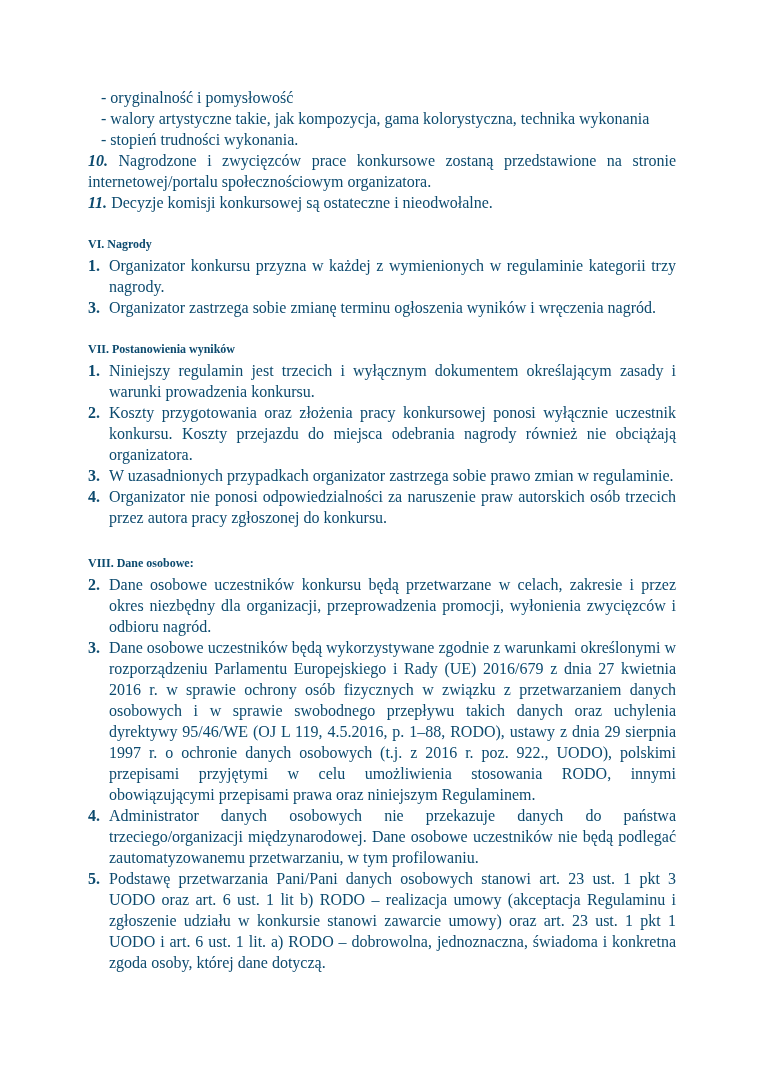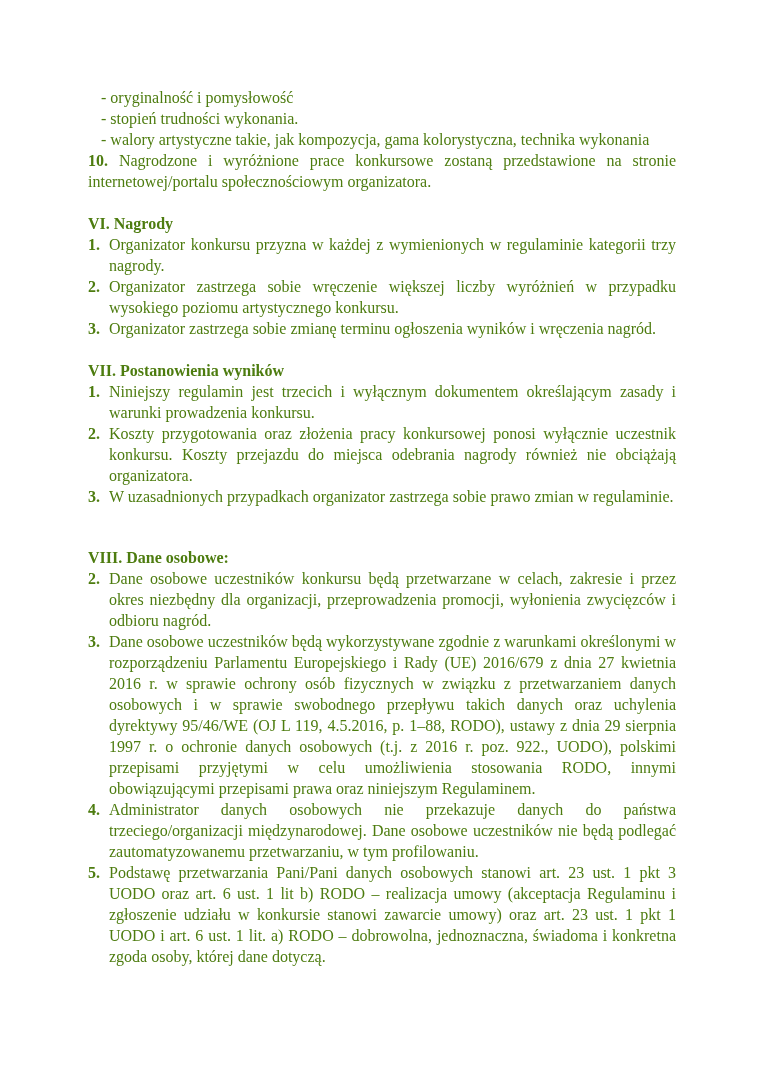--- a/index.html
+++ b/index.html
@@ -5,21 +5,21 @@
   html, body {
     margin: 0;
     padding: 0;
     background: #ffffff;
   }
   .page {
     position: relative;
     width: 691px;
     height: 1080px;
     background: #ffffff;
-    color: #4d7c0f;
+    color: #0c4a6e;
     font-family: "Liberation Serif", "DejaVu Serif", serif;
     overflow: hidden;
   }
   .doc {
     position: absolute;
     left: 88px;
     top: 87px;
     width: 588px;
     font-size: 16px;
     line-height: 21px;
@@ -27,26 +27,27 @@
   p { margin: 0; }
   .dash {
     padding-left: 13px;
     text-align: left;
   }
   .plain {
     text-align: justify;
   }
   .plain .numi {
     font-weight: bold;
+    font-style: italic;
   }
   .sec { margin-top: 21px; }
-  .sec-viii { margin-top: 40px; }
+  .sec-viii { margin-top: 25px; }
   .h {
     margin: 0;
-    font-size: 16px;
+    font-size: 12px;
     line-height: 21px;
     font-weight: bold;
   }
   .li {
     text-align: justify;
     padding-left: 21px;
     text-indent: -21px;
     font-family: Liberation Serif, serif;
   }
   .li .num {
@@ -59,38 +60,39 @@
   .ml { white-space: pre-line; }
 </style>
 </head>
 <body>
 
 <div class="page">
   <div class="doc">
 
     <div>
       <p class="dash">- oryginalność i pomysłowość</p>
+      <p class="dash">- walory artystyczne takie, jak kompozycja, gama kolorystyczna, technika wykonania</p>
       <p class="dash">- stopień trudności wykonania.</p>
-      <p class="dash">- walory artystyczne takie, jak kompozycja, gama kolorystyczna, technika wykonania</p>
     </div>
 
-    <p class="plain"><b class="numi">10.</b> <span>Nagrodzone i wyróżnione prace konkursowe zostaną przedstawione na stronie internetowej/portalu społecznościowym organizatora.</span></p>
+    <p class="plain"><b class="numi">10.</b> <span>Nagrodzone i zwycięzców prace konkursowe zostaną przedstawione na stronie internetowej/portalu społecznościowym organizatora.</span></p>
+    <p class="plain"><b class="numi">11.</b> <span>Decyzje komisji konkursowej są ostateczne i nieodwołalne.</span></p>
 
     <section class="sec">
       <h2 class="h">VI. Nagrody</h2>
       <p class="li"><b class="num">1.</b><span class="txt">Organizator konkursu przyzna w każdej z wymienionych w regulaminie kategorii trzy nagrody.</span></p>
-      <p class="li"><b class="num">2.</b><span class="txt">Organizator zastrzega sobie wręczenie większej liczby wyróżnień w przypadku wysokiego poziomu artystycznego konkursu.</span></p>
       <p class="li"><b class="num">3.</b><span class="txt">Organizator zastrzega sobie zmianę terminu ogłoszenia wyników i wręczenia nagród.</span></p>
     </section>
 
     <section class="sec">
       <h2 class="h">VII. Postanowienia wyników</h2>
       <p class="li"><b class="num">1.</b><span class="txt">Niniejszy regulamin jest trzecich i wyłącznym dokumentem określającym zasady i warunki prowadzenia konkursu.</span></p>
       <p class="li"><b class="num">2.</b><span class="txt">Koszty przygotowania oraz złożenia pracy konkursowej ponosi wyłącznie uczestnik konkursu. Koszty przejazdu do miejsca odebrania nagrody również nie obciążają organizatora.</span></p>
       <p class="li"><b class="num">3.</b><span class="txt">W uzasadnionych przypadkach organizator zastrzega sobie prawo zmian w regulaminie.</span></p>
+      <p class="li"><b class="num">4.</b><span class="txt">Organizator nie ponosi odpowiedzialności za naruszenie praw autorskich osób trzecich przez autora pracy zgłoszonej do konkursu.</span></p>
     </section>
 
     <section class="sec sec-viii">
       <h2 class="h">VIII. Dane osobowe:</h2>
       <p class="li"><b class="num">2.</b><span class="txt">Dane osobowe uczestników konkursu będą przetwarzane w celach, zakresie i przez okres niezbędny dla organizacji, przeprowadzenia promocji, wyłonienia zwycięzców i odbioru nagród.</span></p>
       <p class="li"><b class="num">3.</b><span class="txt">Dane osobowe uczestników będą wykorzystywane zgodnie z warunkami określonymi w rozporządzeniu Parlamentu Europejskiego i Rady (UE) 2016/679 z dnia 27 kwietnia 2016 r. w sprawie ochrony osób fizycznych w związku z przetwarzaniem danych osobowych i w sprawie swobodnego przepływu takich danych oraz uchylenia dyrektywy 95/46/WE (OJ L 119, 4.5.2016, p. 1–88, RODO), ustawy z dnia 29 sierpnia 1997 r. o ochronie danych osobowych (t.j. z 2016 r. poz. 922., UODO), polskimi przepisami przyjętymi w celu umożliwienia stosowania RODO, innymi obowiązującymi przepisami prawa oraz niniejszym Regulaminem.</span></p>
       <p class="li"><b class="num">4.</b><span class="txt">Administrator danych osobowych nie przekazuje danych do państwa trzeciego/organizacji międzynarodowej. Dane osobowe uczestników nie będą podlegać zautomatyzowanemu przetwarzaniu, w tym profilowaniu.</span></p>
       <p class="li"><b class="num">5.</b><span class="txt">Podstawę przetwarzania Pani/Pani danych osobowych stanowi art. 23 ust. 1 pkt 3 UODO oraz art. 6 ust. 1 lit b) RODO – realizacja umowy (akceptacja Regulaminu i zgłoszenie udziału w konkursie stanowi zawarcie umowy) oraz art. 23 ust. 1 pkt 1 UODO i art. 6 ust. 1 lit. a) RODO – dobrowolna, jednoznaczna, świadoma i konkretna zgoda osoby, której dane dotyczą.</span></p>
     </section>
 

